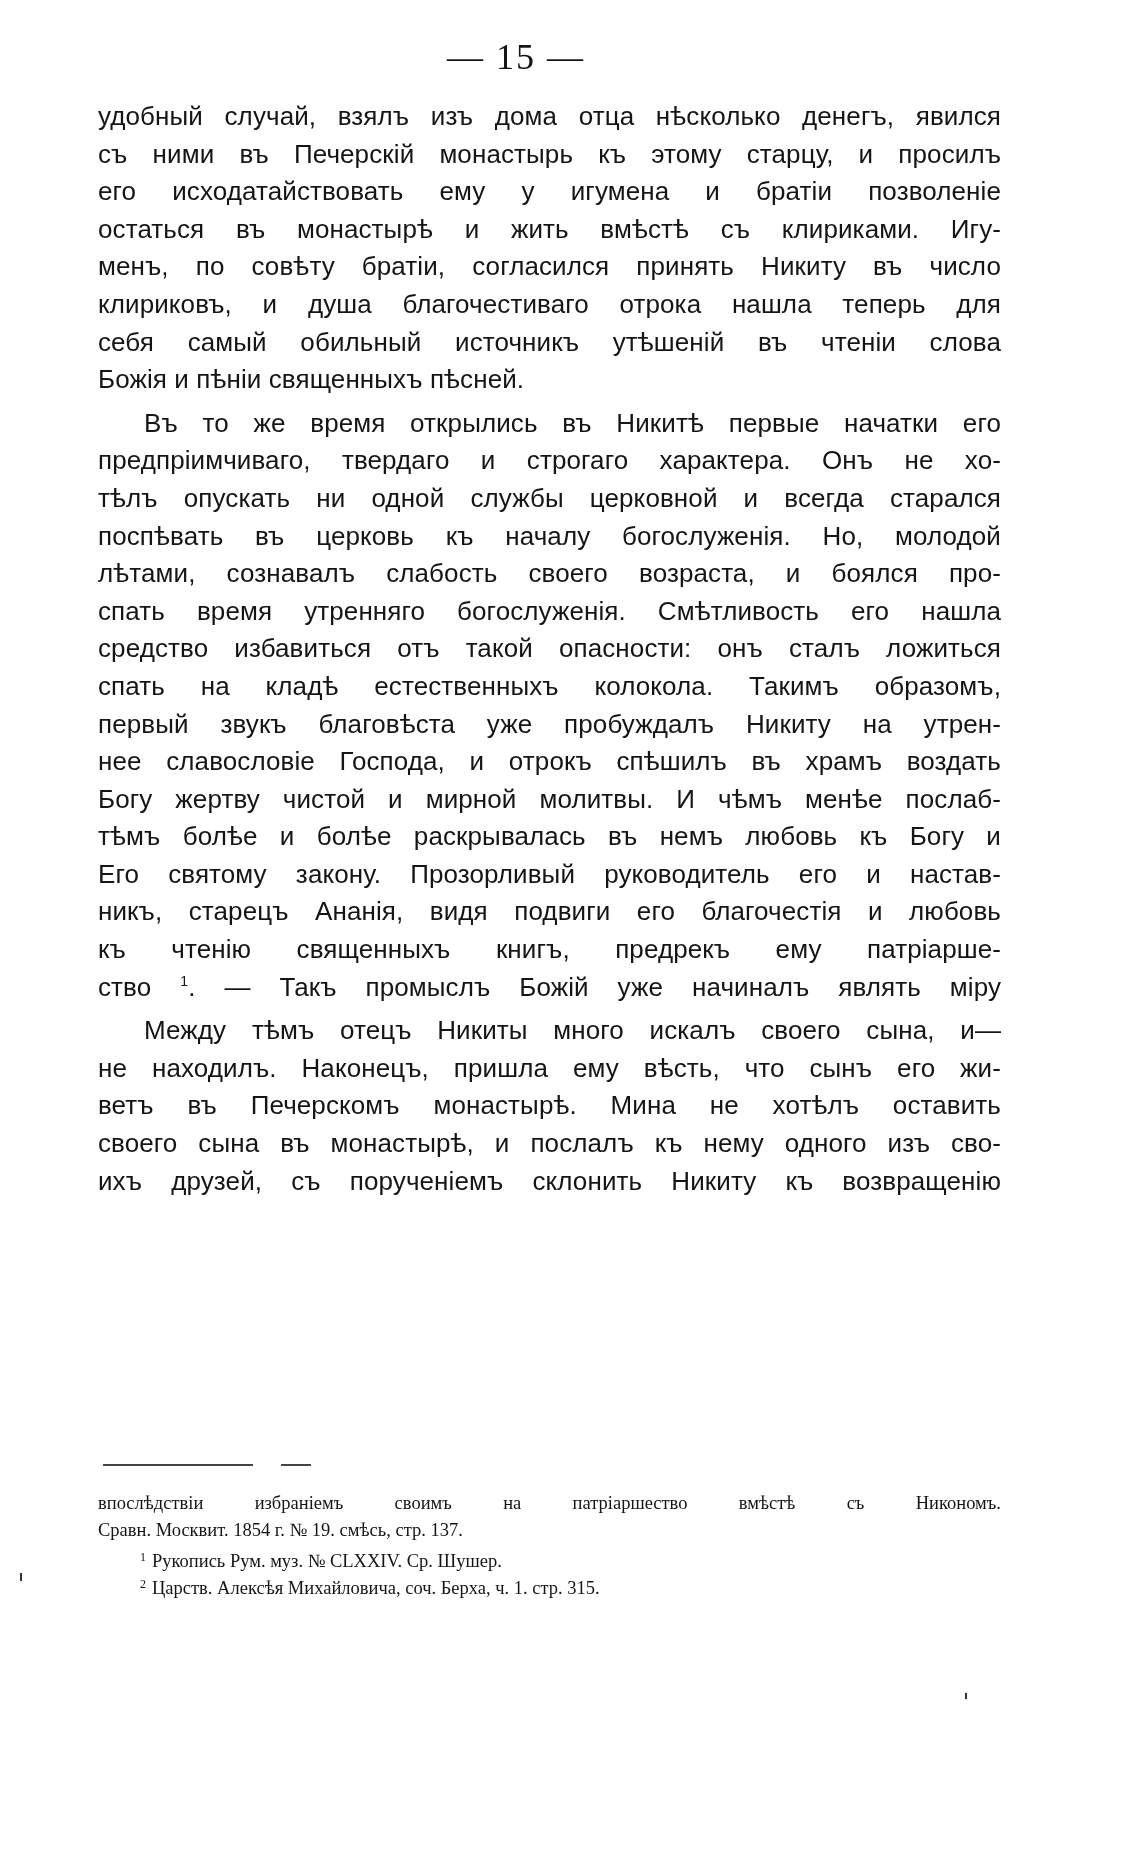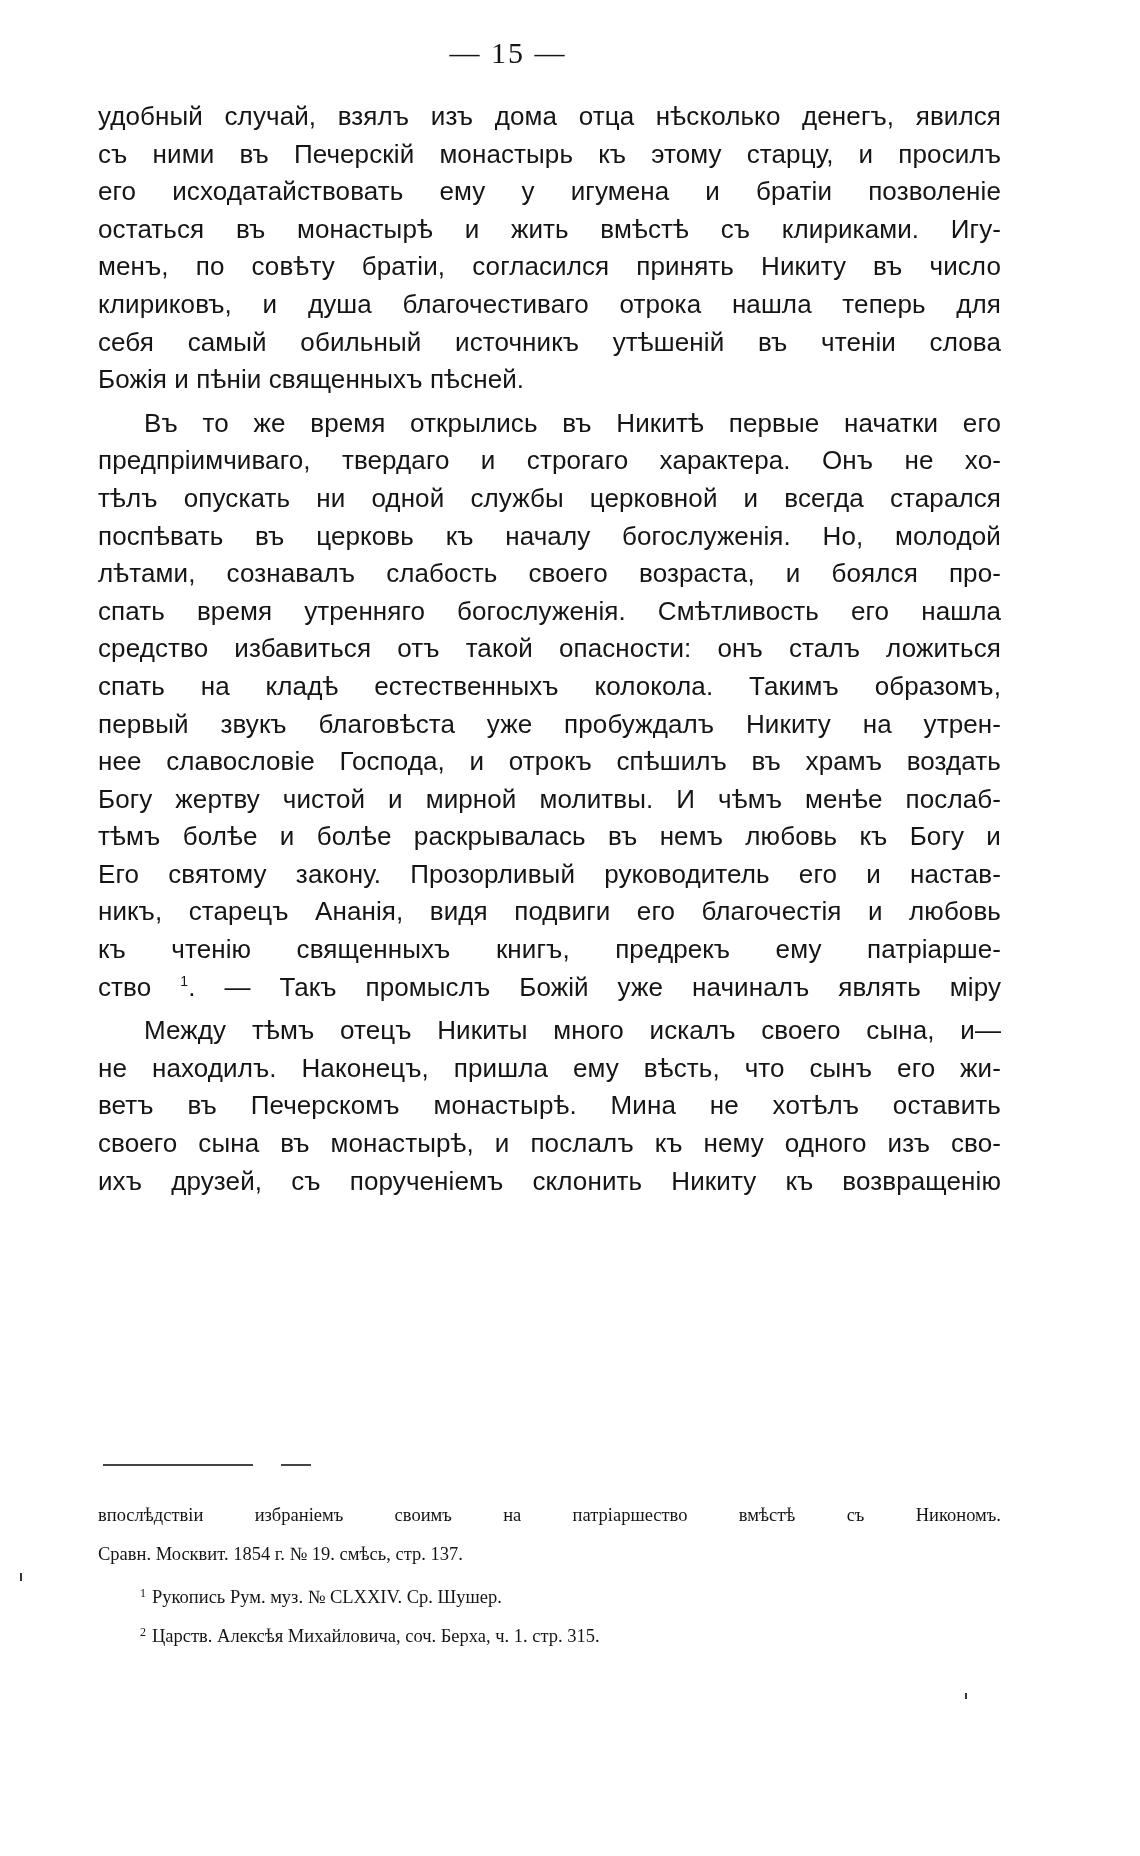--- a/index.html
+++ b/index.html
@@ -11,24 +11,24 @@
       width: 1140px;
       height: 1856px;
       position: relative;
       overflow: hidden;
       color: #151515;
       font-family: "DejaVu Serif", "Liberation Serif", serif;
     }
     .page-number {
       position: absolute;
       top: 36px;
-      left: 4px;
+      left: 12px;
       width: 1008px;
       text-align: center;
-      font-size: 30px;
+      font-size: 36px;
       letter-spacing: 2px;
       font-family: "Liberation Serif", serif;
     }
     .body-text {
       position: absolute;
       top: 98px;
       left: 98px;
       width: 903px;
     }
     .line {
@@ -74,21 +74,20 @@
       width: 903px;
     }
     .fn-line {
       height: 27px;
       line-height: 27px;
       font-size: 18.5px;
       font-family: "Liberation Serif", serif;
       white-space: nowrap;
       text-align: justify;
       text-align-last: justify;
-      margin-top: 12px;
     }
     .fn-line.last {
       text-align-last: left;
     }
     .fn-line.indent {
       padding-left: 42px;
     }
     .fn-marker {
       font-size: 12px;
       vertical-align: 6px;

